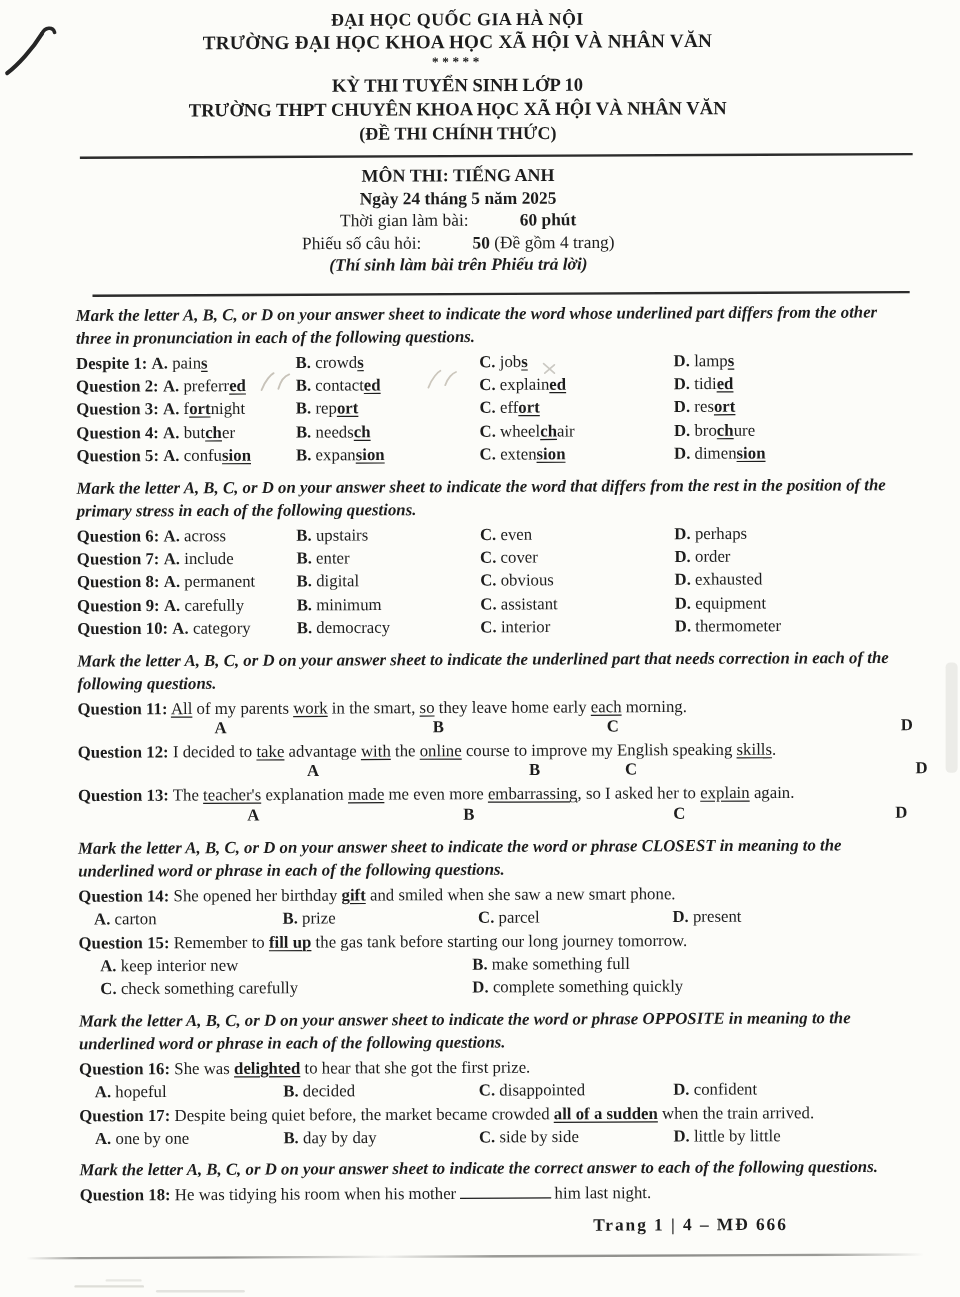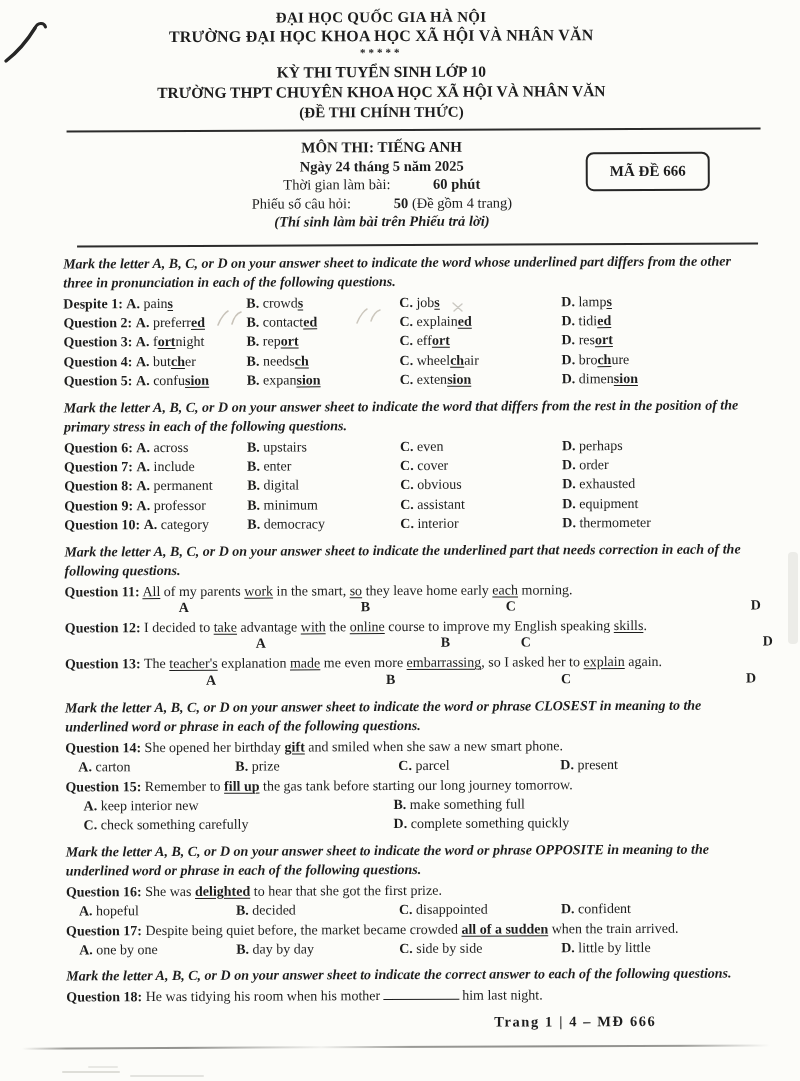--- a/index.html
+++ b/index.html
@@ -84,23 +84,20 @@
     </div>
 
     <div class="rule rule1"></div>
 
     <div class="info">
       <div class="subject">MÔN THI: TIẾNG ANH</div>
       <div class="date">Ngày 24 tháng 5 năm 2025</div>
       <div><span>Thời gian làm bài: </span><span class="b">60 phút</span></div>
       <div><span>Phiếu số câu hỏi: </span><span class="b">50</span><span> (Đề gồm 4 trang)</span></div>
       <div class="note">(Thí sinh làm bài trên Phiếu trả lời)</div>
-      <div class="codebox">
-          <span>MÃ ĐỀ 666</span>
-        </div>
     </div>
 
     <div class="rule rule2"></div>
 
     <div class="main">
 
       <p class="instr">Mark the letter A, B, C, or D on your answer sheet to indicate the word whose underlined part differs from the other three in pronunciation in each of the following questions.</p>
       <div>
           <div class="qrow grid4">
             <span class="cell"><b>Despite 1:</b> <b>A.</b> <span><span>pain</span><span class="st-ub">s</span></span></span>
@@ -148,21 +145,21 @@
             <span class="cell"><b>C.</b> <span>cover</span></span>
             <span class="cell"><b>D.</b> <span>order</span></span>
           </div>
           <div class="qrow grid4">
             <span class="cell"><b>Question 8:</b> <b>A.</b> <span>permanent</span></span>
             <span class="cell"><b>B.</b> <span>digital</span></span>
             <span class="cell"><b>C.</b> <span>obvious</span></span>
             <span class="cell"><b>D.</b> <span>exhausted</span></span>
           </div>
           <div class="qrow grid4">
-            <span class="cell"><b>Question 9:</b> <b>A.</b> <span>professor</span></span>
+            <span class="cell"><b>Question 9:</b> <b>A.</b> <span>carefully</span></span>
             <span class="cell"><b>B.</b> <span>minimum</span></span>
             <span class="cell"><b>C.</b> <span>assistant</span></span>
             <span class="cell"><b>D.</b> <span>equipment</span></span>
           </div>
           <div class="qrow grid4">
             <span class="cell"><b>Question 10:</b> <b>A.</b> <span>category</span></span>
             <span class="cell"><b>B.</b> <span>democracy</span></span>
             <span class="cell"><b>C.</b> <span>interior</span></span>
             <span class="cell"><b>D.</b> <span>thermometer</span></span>
           </div>

